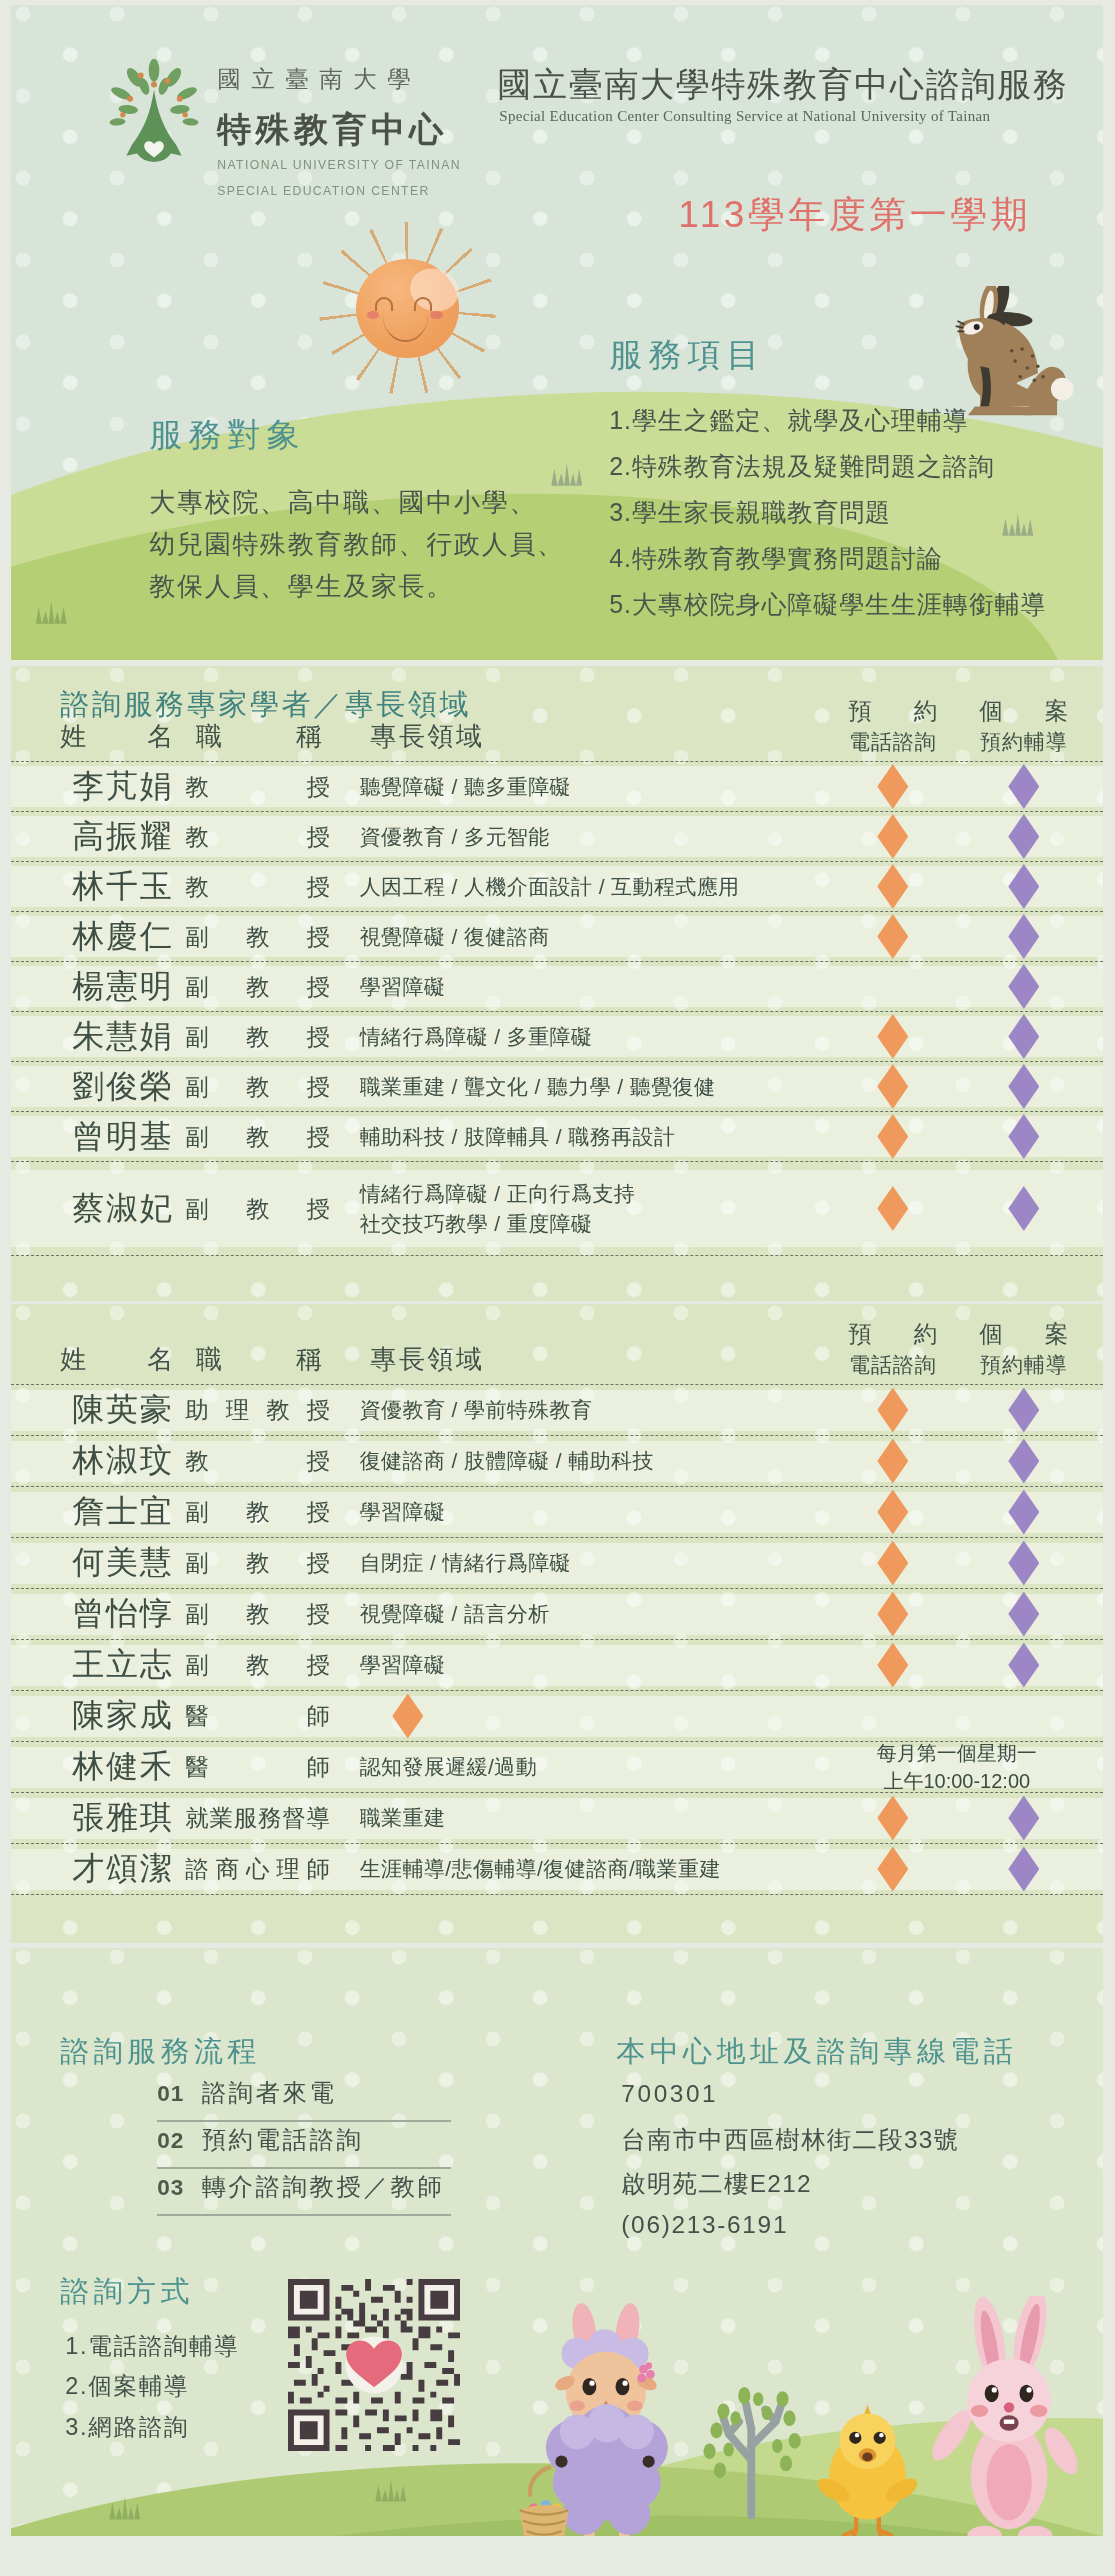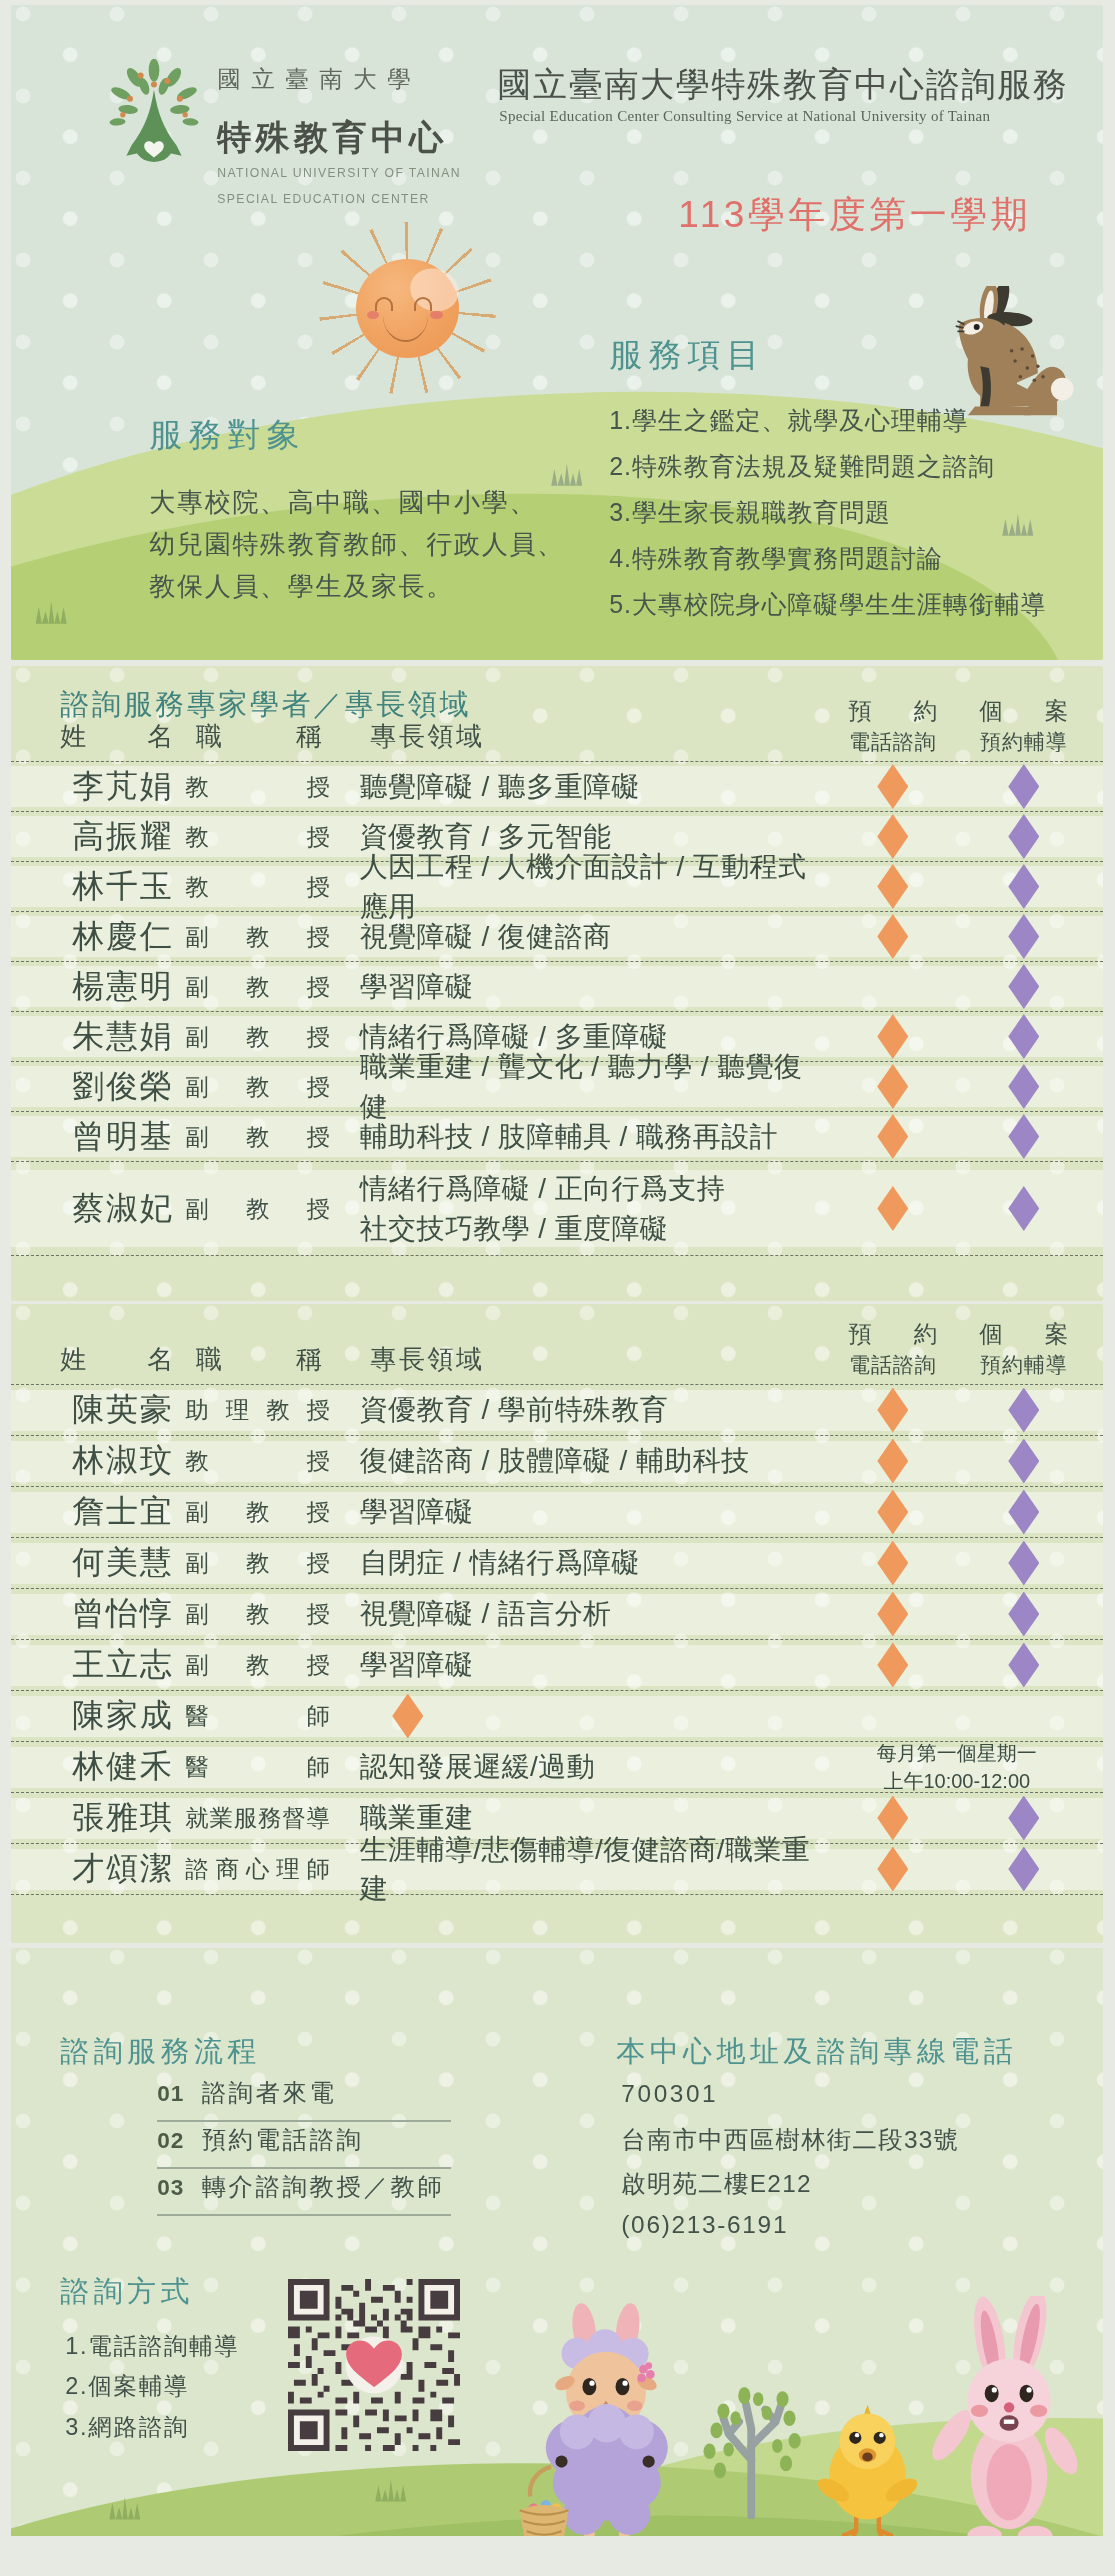--- a/index.html
+++ b/index.html
@@ -21,21 +21,21 @@
 
   
   .hill{position:absolute;border-radius:50%;}
   .hill-light{left:-261px;top:388px;width:1655px;height:627px;background:#cbdc96;transform:rotate(-2deg);}
   .hill-green{left:-418px;top:501px;width:1481px;height:558px;background:#b5cf74;transform:rotate(-7deg);}
 
   .logo{position:absolute;left:94px;top:54px;display:flex;gap:14px;}
   .logo svg{display:block;}
   .logo-text{padding-top:3.5px;}
   .logo-zh1{font-size:23.5px;color:#63685f;letter-spacing:10.5px;}
-  .logo-zh2{font-size:34px;font-weight:bold;color:#4b5049;letter-spacing:4.4px;margin-top:20px;}
+  .logo-zh2{font-size:34px;font-weight:bold;color:#4b5049;letter-spacing:4.4px;margin-top:12px;}
   .logo-en{font-size:12.2px;color:#83907f;letter-spacing:1.4px;margin-top:5.2px;text-transform:uppercase;}
   .logo-en + .logo-en{margin-top:12px;}
 
   .main-title{position:absolute;left:486px;top:57px;font-size:34px;color:#4c524b;letter-spacing:1.7px;}
   .sub-title{position:absolute;left:488px;top:103px;font-size:15px;color:#59645b;font-family:"Liberation Serif","DejaVu Serif",serif;letter-spacing:0.3px;}
   .semester{position:absolute;left:667px;top:185px;font-size:37px;color:#e0706a;letter-spacing:3.5px;}
 
   .sun{position:absolute;left:345px;top:254px;width:103px;height:99px;}
   .sun-rays{position:absolute;inset:-37px;border-radius:50%;
     background:repeating-conic-gradient(from -2deg, rgba(216,164,104,.9) 0deg 2.2deg, rgba(216,164,104,0) 2.2deg 24deg);}
@@ -73,21 +73,21 @@
   .l1{font-size:23.5px;padding:0 21px;text-align:justify;text-align-last:justify;height:33px;}
   .l2{font-size:21px;letter-spacing:0.9px;}
 
   .trow{display:flex;align-items:center;border-bottom:1.7px dashed rgba(78,88,76,.8);
     padding:0 14px 0 61px;height:50px;box-sizing:border-box;
     background:linear-gradient(rgba(255,255,255,0) 0 9%, rgba(255,255,255,.42) 9% 91%, rgba(255,255,255,0) 91%);}
   .p3 .trow{height:51px;}
   .trow.tall{height:94px;}
   .c-name{width:113px;font-size:32px;color:#3f4f45;letter-spacing:1.7px;}
   .c-title{width:157px;padding-right:12.2px;box-sizing:border-box;font-size:23.5px;color:#3f4f45;text-align:justify;text-align-last:justify;}
-  .c-spec{flex:1;padding-left:17.4px;font-size:28px;color:#3f4f45;line-height:1.4;letter-spacing:0.4px;}
+  .c-spec{flex:1;padding-left:17.4px;font-size:21px;color:#3f4f45;line-height:1.4;letter-spacing:0.4px;}
   .c-phone,.c-case{width:131px;display:flex;justify-content:center;flex:0 0 auto;}
   .dia{width:31px;height:45px;clip-path:polygon(50% 0,100% 50%,50% 100%,0 50%);}
   .dia.orange{background:#ef9a5c;}
   .dia.purple{background:#9d86c6;}
   .c-note{width:265px;font-size:20px;color:#3c4c42;text-align:center;line-height:1.4;flex:0 0 auto;}
 
   
   .bhill-light{left:436px;top:470px;width:1220px;height:401px;background:#c2d98e;}
   .bground{left:-209px;top:516px;width:1568px;height:488px;background:#aecb74;transform:rotate(1.5deg);}
   .bground2{left:-174px;top:568px;width:1568px;height:453px;background:#a0c065;transform:rotate(-1deg);}

